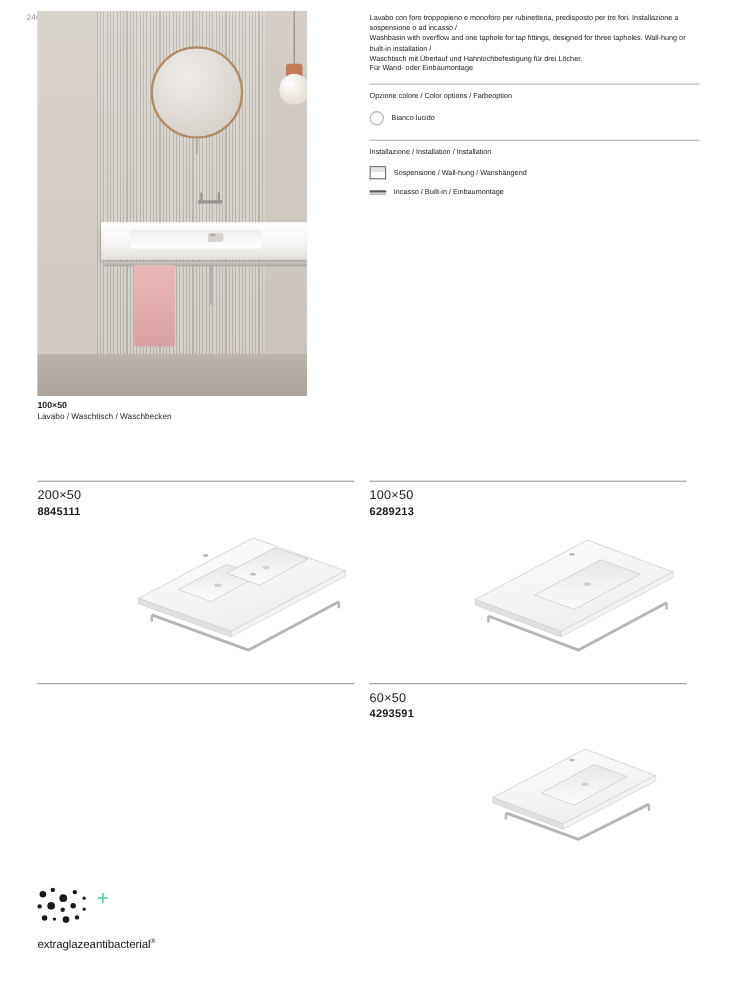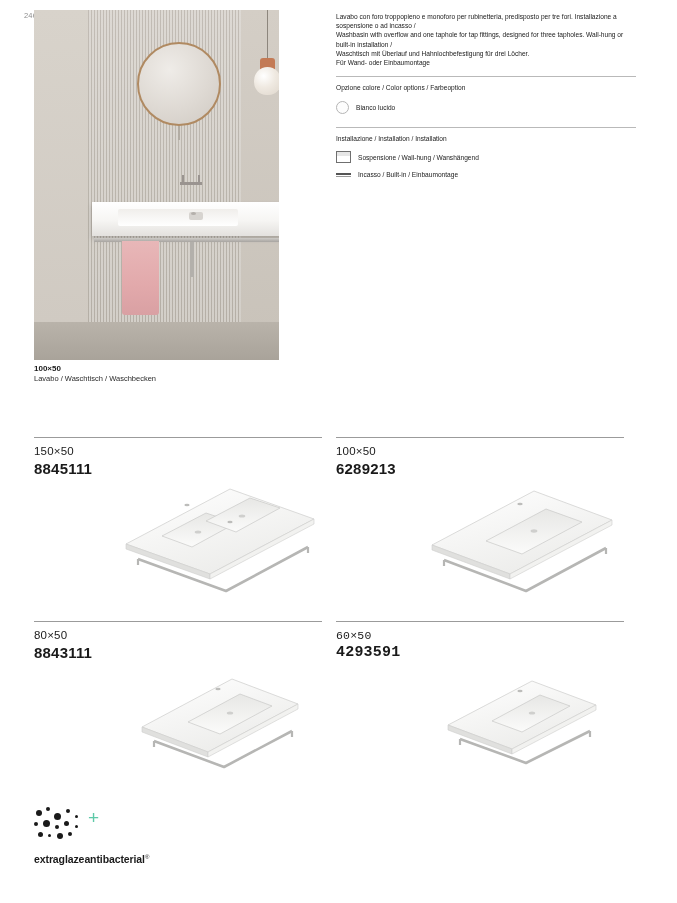--- a/index.html
+++ b/index.html
@@ -273,33 +273,33 @@
   }
   .sep-1 { left: 34px; width: 288px; top: 437px; }
   .sep-2 { left: 336px; width: 288px; top: 437px; }
   .sep-3 { left: 34px; width: 288px; top: 621px; }
   .sep-4 { left: 336px; width: 288px; top: 621px; }
 
   .cell { position: absolute; width: 288px; height: 184px; }
   .cell-1 { left: 34px; top: 437px; }
   .cell-2 { left: 336px; top: 437px; }
   .cell-3 { left: 34px; top: 621px; }
-  .cell-4 { left: 336px; top: 621px; font-family: Liberation Mono, monospace; }
+  .cell-4 { left: 336px; top: 621px; }
 
   .cell-size {
     position: absolute;
     left: 0; top: 8px;
     font-size: 11.5px;
     color: #1a1a1a;
     letter-spacing: 0.2px;
   }
   .cell-code {
     position: absolute;
     left: 0; top: 23px;
-    font-size: 15px;
+    font-size: 10px;
     font-weight: bold;
     letter-spacing: 0.2px;
   }
 
   
   .basin-art {
     position: absolute;
     left: 84px;
     top: 38px;
     width: 200px;
@@ -323,22 +323,22 @@
     line-height: 19px;
     font-weight: 300;
     left: 54px;
     top: 2px;
   }
   .logo-text {
     margin-top: 9px;
     font-size: 10.5px;
     letter-spacing: -0.1px;
   }
-  .logo-text b { font-weight: bold; margin-top: 12px; }
-  .logo-text span.light { font-weight: bold; margin-top: 40px; }
+  .logo-text b { font-weight: normal; margin-top: 12px; }
+  .logo-text span.light { font-weight: normal; margin-top: 40px; }
   .logo-text sup { font-size: 6px; vertical-align: super; }
 </style>
 </head>
 <body>
 
 <div class="page">
 
   <div class="page-number">246</div>
 
   <div class="hero">
@@ -394,21 +394,21 @@
       <span>Incasso / Built-in / Einbaumontage</span>
     </div>
   </div>
 
   <div class="grid-sep sep-1"></div>
   <div class="grid-sep sep-2"></div>
   <div class="grid-sep sep-3"></div>
   <div class="grid-sep sep-4"></div>
 
   <div class="cell cell-1">
-    <div class="cell-size">150×50</div>
+    <div class="cell-size">200×50</div>
     <div class="cell-code">8845111</div>
     <svg class="basin-art" viewBox="0 0 200 130">
       <defs>
         <linearGradient id="topA" x1="0" y1="0" x2="0.6" y2="1">
           <stop offset="0%" stop-color="#ffffff"></stop>
             <stop offset="100%" stop-color="#ececea"></stop>
         </linearGradient>
         <linearGradient id="bowlA" x1="0" y1="0" x2="0" y2="1">
           <stop offset="0%" stop-color="#e7e7e5"></stop>
             <stop offset="100%" stop-color="#fbfbfa"></stop>
@@ -443,35 +443,20 @@
       <polygon points="192,45 90,99 90,104 192,50" fill="#f2f2f0" stroke="#cfcfcd" stroke-width="0.6"></polygon>
       <polygon points="66,66 126,34 162,47 102,79" fill="url(#bowlA)" stroke="#c9c9c7" stroke-width="0.7"></polygon>
       <ellipse cx="114" cy="56" rx="3.4" ry="1.7" fill="#cfcfcd"></ellipse>
       <ellipse cx="100" cy="29" rx="2.7" ry="1.3" fill="#bdbdbb"></ellipse>
       <polyline points="24,85 106,116 186,73" fill="none" stroke="#b6b6b4" stroke-width="2.6" stroke-linejoin="round"></polyline>
       <polyline points="24,85 24,91" stroke="#b6b6b4" stroke-width="2.2"></polyline>
       <polyline points="186,73 186,79" stroke="#b6b6b4" stroke-width="2.2"></polyline>
     </svg>
   </div>
 
-  <div class="cell cell-3">
-    <div class="cell-size">80×50</div>
-    <div class="cell-code">8843111</div>
-    <svg class="basin-art" viewBox="0 0 175 130">
-      <polygon points="10,68 100,20 166,45 76,93" fill="url(#topA)" stroke="#d2d2d0" stroke-width="0.8"></polygon>
-      <polygon points="10,68 76,93 76,98 10,73" fill="#e0e0de" stroke="#cfcfcd" stroke-width="0.6"></polygon>
-      <polygon points="166,45 76,93 76,98 166,50" fill="#f2f2f0" stroke="#cfcfcd" stroke-width="0.6"></polygon>
-      <polygon points="56,63 108,35 140,47 88,75" fill="url(#bowlA)" stroke="#c9c9c7" stroke-width="0.7"></polygon>
-      <ellipse cx="98" cy="54" rx="3.2" ry="1.6" fill="#cfcfcd"></ellipse>
-      <ellipse cx="86" cy="30" rx="2.6" ry="1.3" fill="#bdbdbb"></ellipse>
-      <polyline points="22,82 92,108 160,72" fill="none" stroke="#b6b6b4" stroke-width="2.6" stroke-linejoin="round"></polyline>
-      <polyline points="22,82 22,88" stroke="#b6b6b4" stroke-width="2.2"></polyline>
-      <polyline points="160,72 160,78" stroke="#b6b6b4" stroke-width="2.2"></polyline>
-    </svg>
-  </div>
 
   <div class="cell cell-4">
     <div class="cell-size">60×50</div>
     <div class="cell-code">4293591</div>
     <svg class="basin-art" viewBox="0 0 175 130">
       <polygon points="14,66 98,22 162,46 78,90" fill="url(#topA)" stroke="#d2d2d0" stroke-width="0.8"></polygon>
       <polygon points="14,66 78,90 78,95 14,71" fill="#e0e0de" stroke="#cfcfcd" stroke-width="0.6"></polygon>
       <polygon points="162,46 78,90 78,95 162,51" fill="#f2f2f0" stroke="#cfcfcd" stroke-width="0.6"></polygon>
       <polygon points="58,62 106,36 136,47 88,73" fill="url(#bowlA)" stroke="#c9c9c7" stroke-width="0.7"></polygon>
       <ellipse cx="98" cy="54" rx="3.2" ry="1.6" fill="#cfcfcd"></ellipse>

